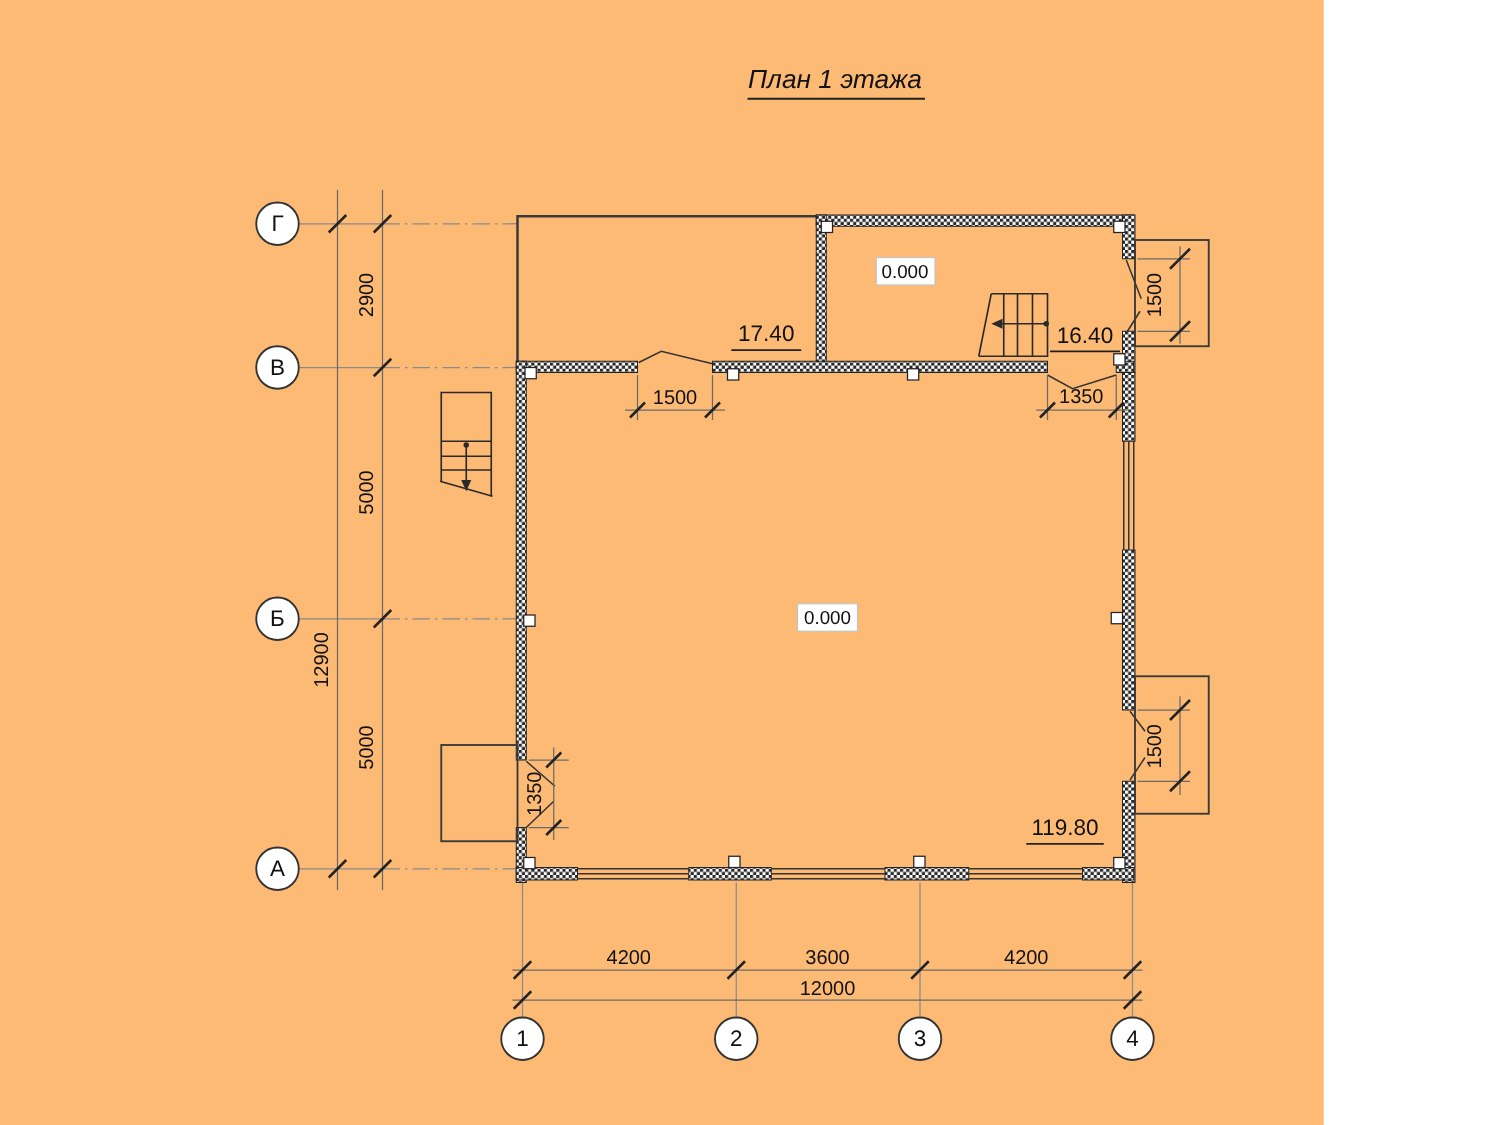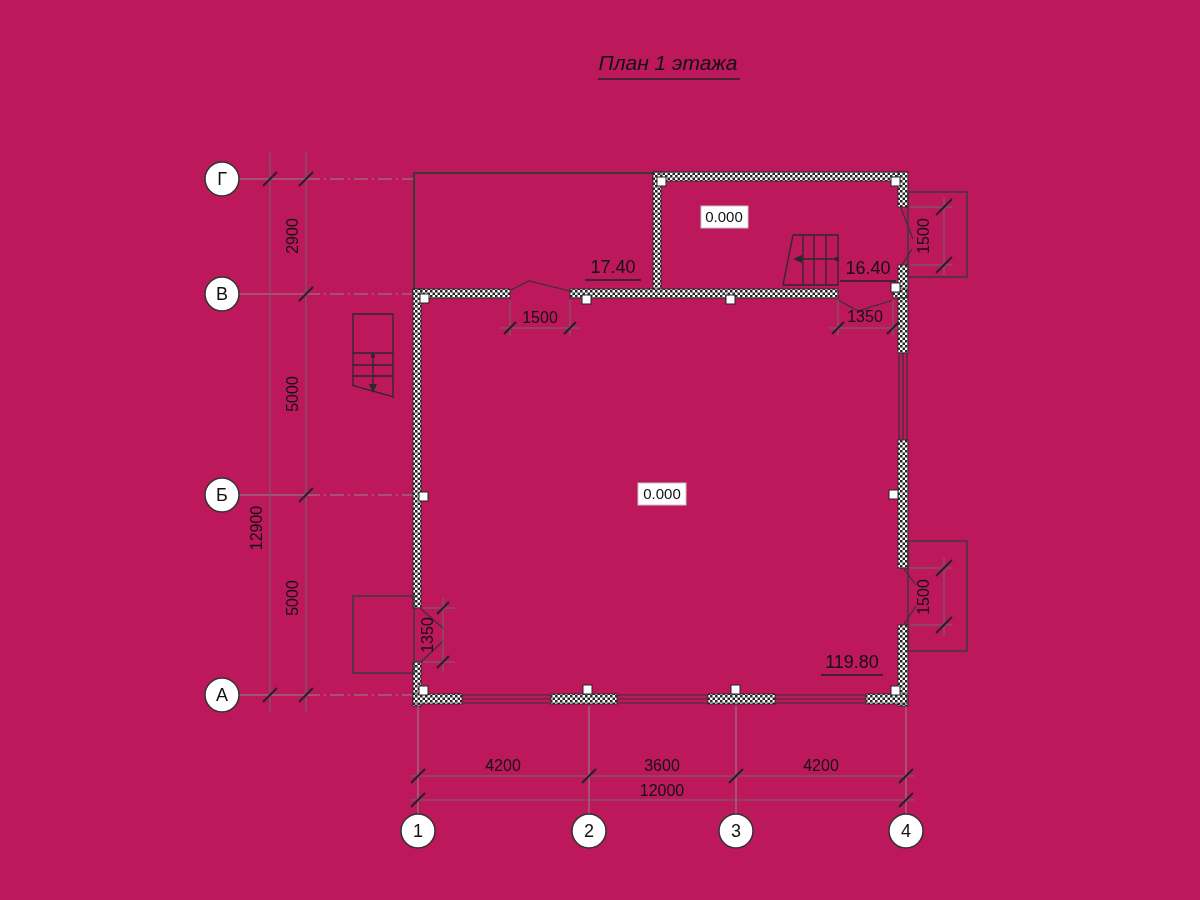--- a/index.html
+++ b/index.html
@@ -1,16 +1,16 @@
 <!DOCTYPE html>
 <html><head>
 <meta charset="utf-8">
 <style>
   html,body{margin:0;padding:0;background:#ffffff;}
-  .page{position:relative;width:1200px;height:900px;background:#be185d;overflow:hidden;
+  .page{position:relative;width:1059px;height:900px;background:#fdba74;overflow:hidden;
         font-family:"Liberation Sans", sans-serif;}
   svg text{font-family:"Liberation Sans", sans-serif;fill:#111;}
   .dimtxt{font-size:16px;}
   .axistxt{font-size:18px;}
   .areatxt{font-size:18px;}
   .lvltxt{font-size:15px;}
   .titletxt{font-size:21px;font-style:italic;}
 </style>
 </head>
 <body>

